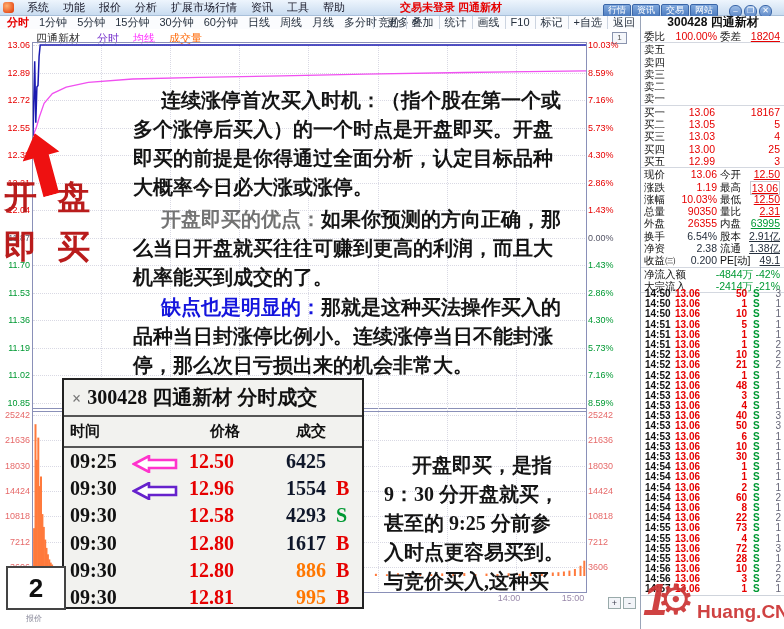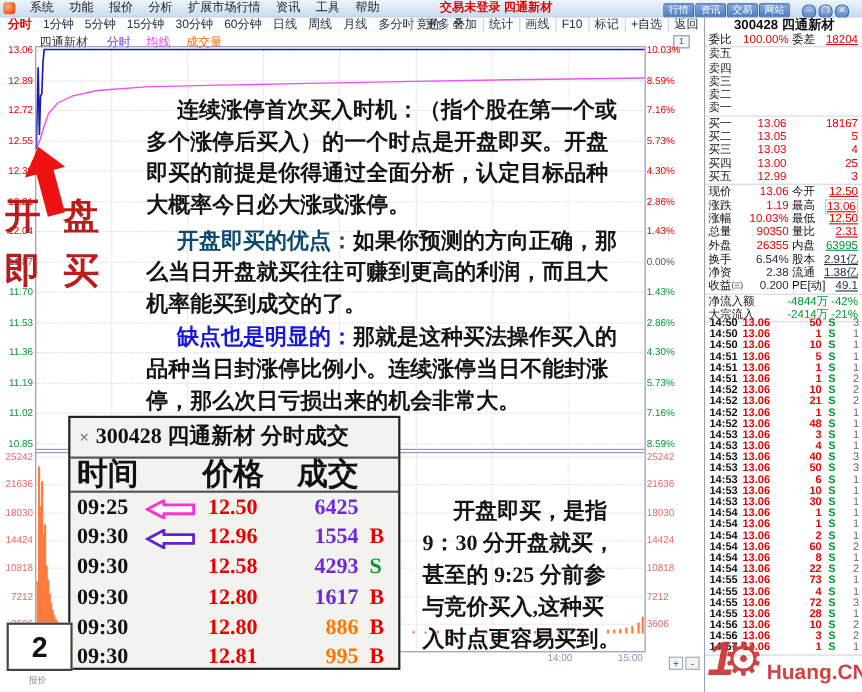--- a/index.html
+++ b/index.html
@@ -76,30 +76,30 @@
   #vlabel{position:absolute;left:4px;top:172px;z-index:4;color:#b91c1c;
     font-family:"Liberation Serif","DejaVu Serif",serif;font-weight:bold;font-size:33px;letter-spacing:6px;}
   #vlabel div{height:50px;line-height:50px;white-space:nowrap;}
   #red-arrow{position:absolute;left:24px;top:132px;z-index:4;transform:rotate(-15deg);}
   
   #dtable{left:62px;top:378px;width:302px;height:231px;background:#f2f2ef;border:2px solid #222;
     z-index:5;font-family:"Liberation Serif","DejaVu Serif",serif;font-weight:bold;box-sizing:border-box;}
   #dtitle{position:relative;height:35px;line-height:35px;font-size:20px;color:#111;
     border-bottom:2px solid #555;white-space:nowrap;overflow:hidden;padding-left:8px;}
   #dclose{color:#777;font-size:16px;margin-right:6px;}
-  #dheaders{position:relative;height:29px;line-height:29px;font-size:28px;color:#111;border-bottom:2px solid #555;}
+  #dheaders{position:relative;height:29px;line-height:29px;font-size:15px;color:#111;border-bottom:2px solid #555;}
   .dh{position:absolute;}
   #dt-rows{position:relative;}
   .dtr{position:relative;height:27.2px;line-height:27.2px;font-size:20px;}
   .dt-time{position:absolute;left:6px;color:#111;}
   .dt-arrow{position:absolute;left:68px;top:5px;}
   .dt-price{position:absolute;left:104px;width:66px;text-align:right;color:#e60000;}
   .dt-vol{position:absolute;left:190px;width:72px;text-align:right;}
   .dt-bs{position:absolute;left:272px;}
-  .blue{color:#6d28d9;} .orange{color:#ff7700;}
+  .blue{color:#0f172a;} .orange{color:#ff7700;}
   
   #page2{left:6px;top:566px;width:56px;height:40px;background:#fff;border:2px solid #444;z-index:6;
     text-align:center;line-height:40px;font-size:26px;font-weight:bold;color:#111;}
   #watermark{left:641px;top:574px;width:143px;height:55px;z-index:9;color:#cc3333;opacity:.92;}
   #wm-one{position:absolute;left:2px;top:2px;font-size:44px;font-weight:bold;font-style:italic;line-height:48px;}
   #wm-gear{position:absolute;left:16px;top:2px;font-size:42px;line-height:48px;}
   #wm-site{position:absolute;left:58px;top:0;font-size:24px;font-weight:bold;letter-spacing:4px;}
   #wm-domain{position:absolute;left:56px;top:27px;font-size:19px;font-weight:bold;}
 </style>
 </head>
@@ -605,35 +605,35 @@
   <svg id="red-arrow" width="40" height="64">
     <polygon points="19,0 38,24 27,24 27,64 11,64 11,24 0,24" fill="#ee1111"></polygon>
   </svg>
   <div id="para1" class="para">
       <div class="aline ind"><span>连续涨停首次买入时机：（指个股在第一个或</span></div>
       <div class="aline"><span>多个涨停后买入）的一个时点是开盘即买。开盘</span></div>
       <div class="aline"><span>即买的前提是你得通过全面分析，认定目标品种</span></div>
       <div class="aline"><span>大概率今日必大涨或涨停。</span></div>
     </div>
   <div id="para2" class="para">
-      <div class="aline ind"><span style="color: #0c4a6e;">开盘即买的优点：</span><span>如果你预测的方向正确，那</span></div>
+      <div class="aline ind"><span style="color: #737373;">开盘即买的优点：</span><span>如果你预测的方向正确，那</span></div>
       <div class="aline"><span>么当日开盘就买往往可赚到更高的利润，而且大</span></div>
       <div class="aline"><span>机率能买到成交的了。</span></div>
     </div>
   <div id="para3" class="para">
       <div class="aline ind"><span style="color: rgb(21, 21, 221);">缺点也是明显的：</span><span>那就是这种买法操作买入的</span></div>
       <div class="aline"><span>品种当日封涨停比例小。连续涨停当日不能封涨</span></div>
       <div class="aline"><span>停，那么次日亏损出来的机会非常大。</span></div>
     </div>
   <div id="para4" class="para">
       <div class="aline ind"><span>开盘即买，是指</span></div>
       <div class="aline"><span>9：30 分开盘就买，</span></div>
       <div class="aline"><span>甚至的 9:25 分前参</span></div>
+      <div class="aline"><span>入时点更容易买到。</span></div>
       <div class="aline"><span>与竞价买入,这种买</span></div>
-      <div class="aline"><span>入时点更容易买到。</span></div>
     </div>
 
   <div id="dtable" class="abs">
     <div id="dtitle">
       <span id="dclose">×</span><span>300428 四通新材  分时成交</span>
     </div>
     <div id="dheaders">
         <span class="dh" style="left: 6px;">时间</span>
         <span class="dh" style="left: 190px; width: 72px; text-align: right;">成交</span>
         <span class="dh" style="left: 104px; width: 72px; text-align: right;">价格</span>

